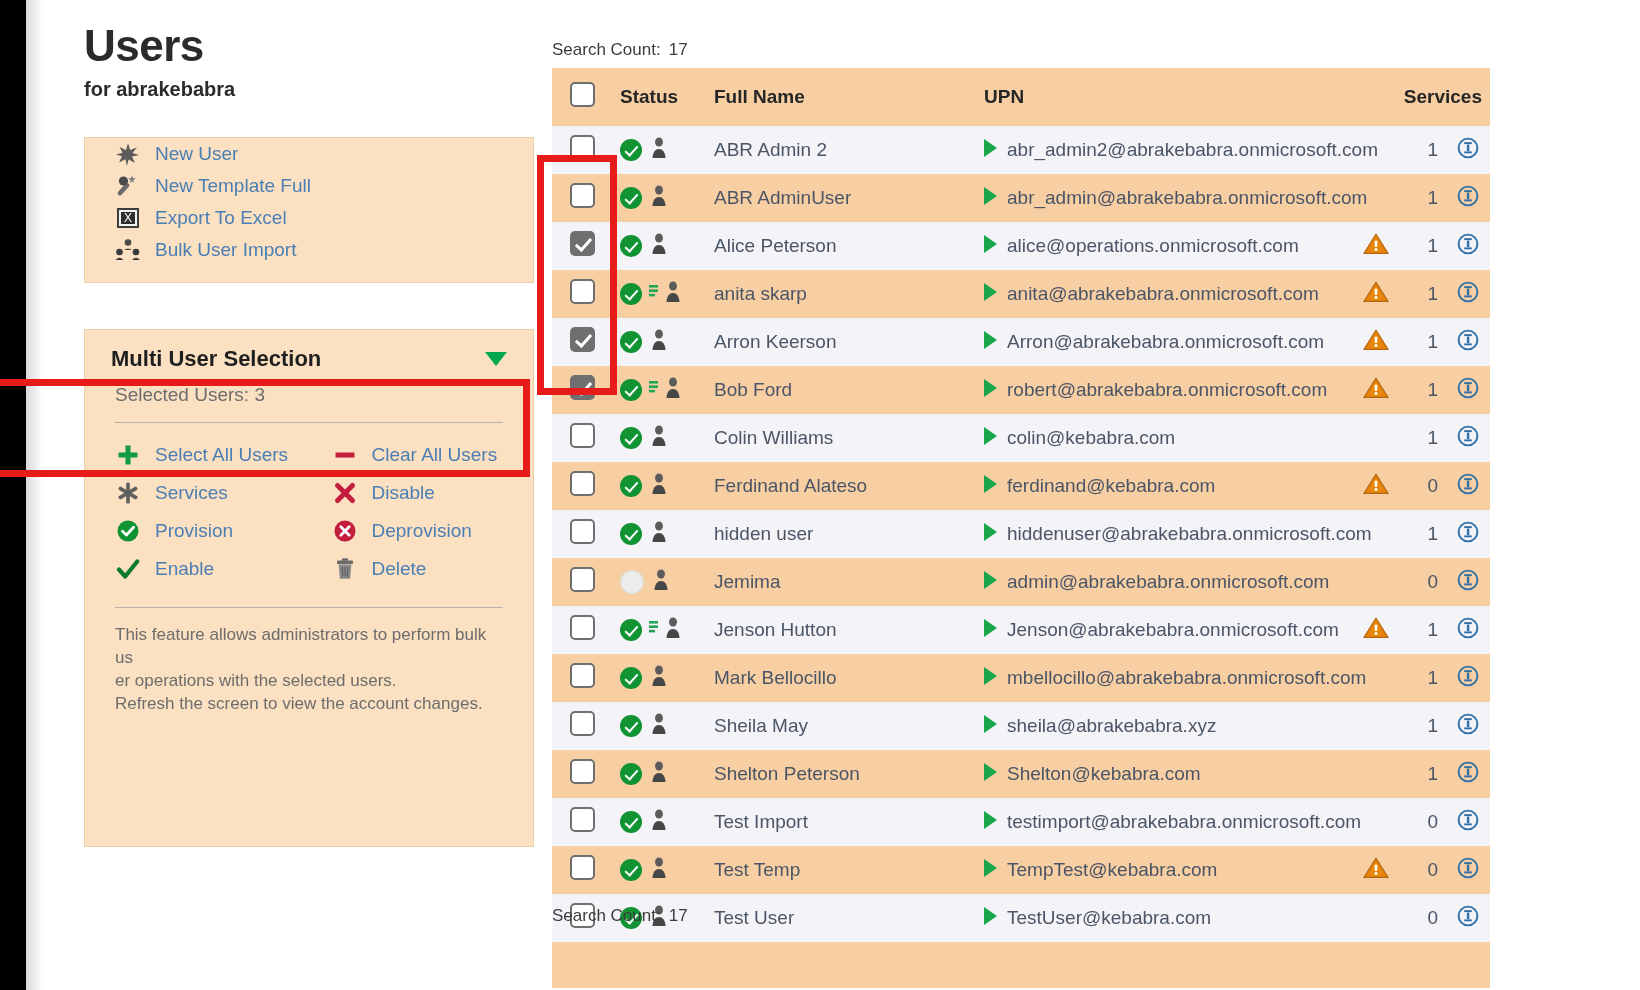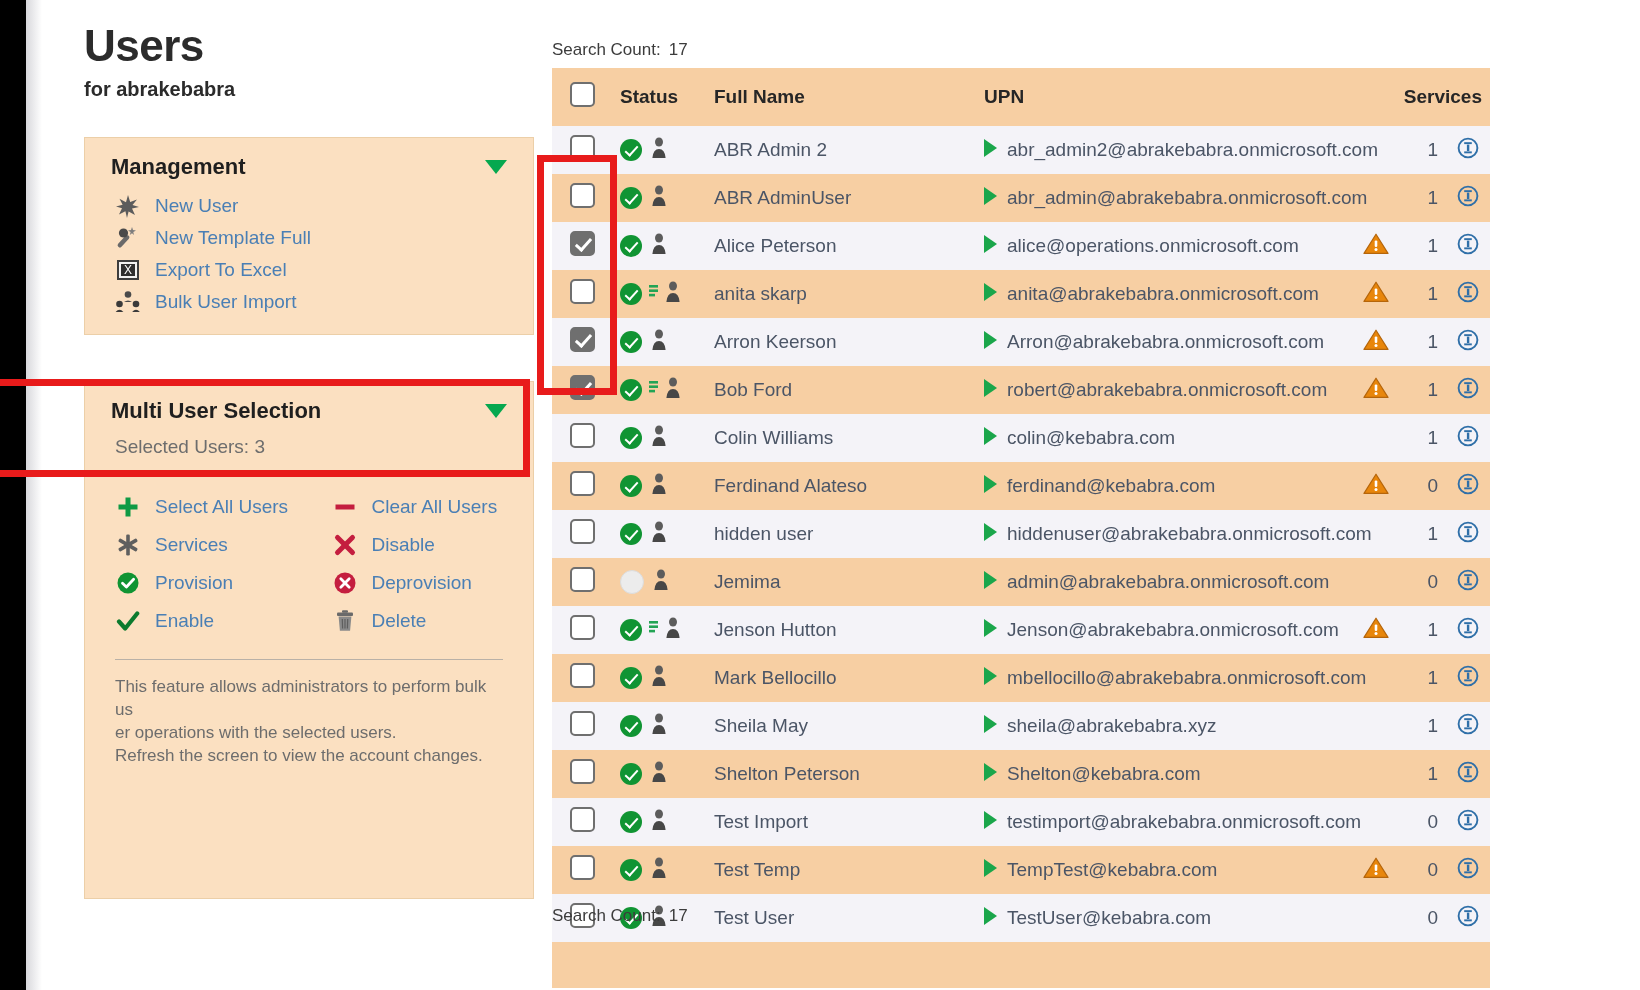--- a/index.html
+++ b/index.html
@@ -258,24 +258,20 @@
 
 <div class="gutter-black"></div>
 <div class="gutter-shadow"></div>
 
 <div class="left-panel">
 
   <div class="page-title">Users</div>
   <div class="page-subtitle">for abrakebabra</div>
 
   <div class="card mgmt-card">
-    <div class="card-header">
-      <span class="card-title">Management</span>
-      <span class="caret-down"></span>
-    </div>
     <div class="link-list">
 
       <div class="link-row">
         <span class="glyph">
           <svg width="24" height="24" viewBox="0 0 24 24">
             <polygon points="12,1 14.2,8 21,5.5 16.5,11 23,13 16,14.6 19,21 12.6,17.5 11,24 9.4,17.3 3,20.5 6,14.3 0,12.6 6.6,10.8 3.5,4.8 10,8.2" fill="#5c5c5c"></polygon>
           </svg>
         </span>
         <span class="link-txt">New User</span>
       </div>

